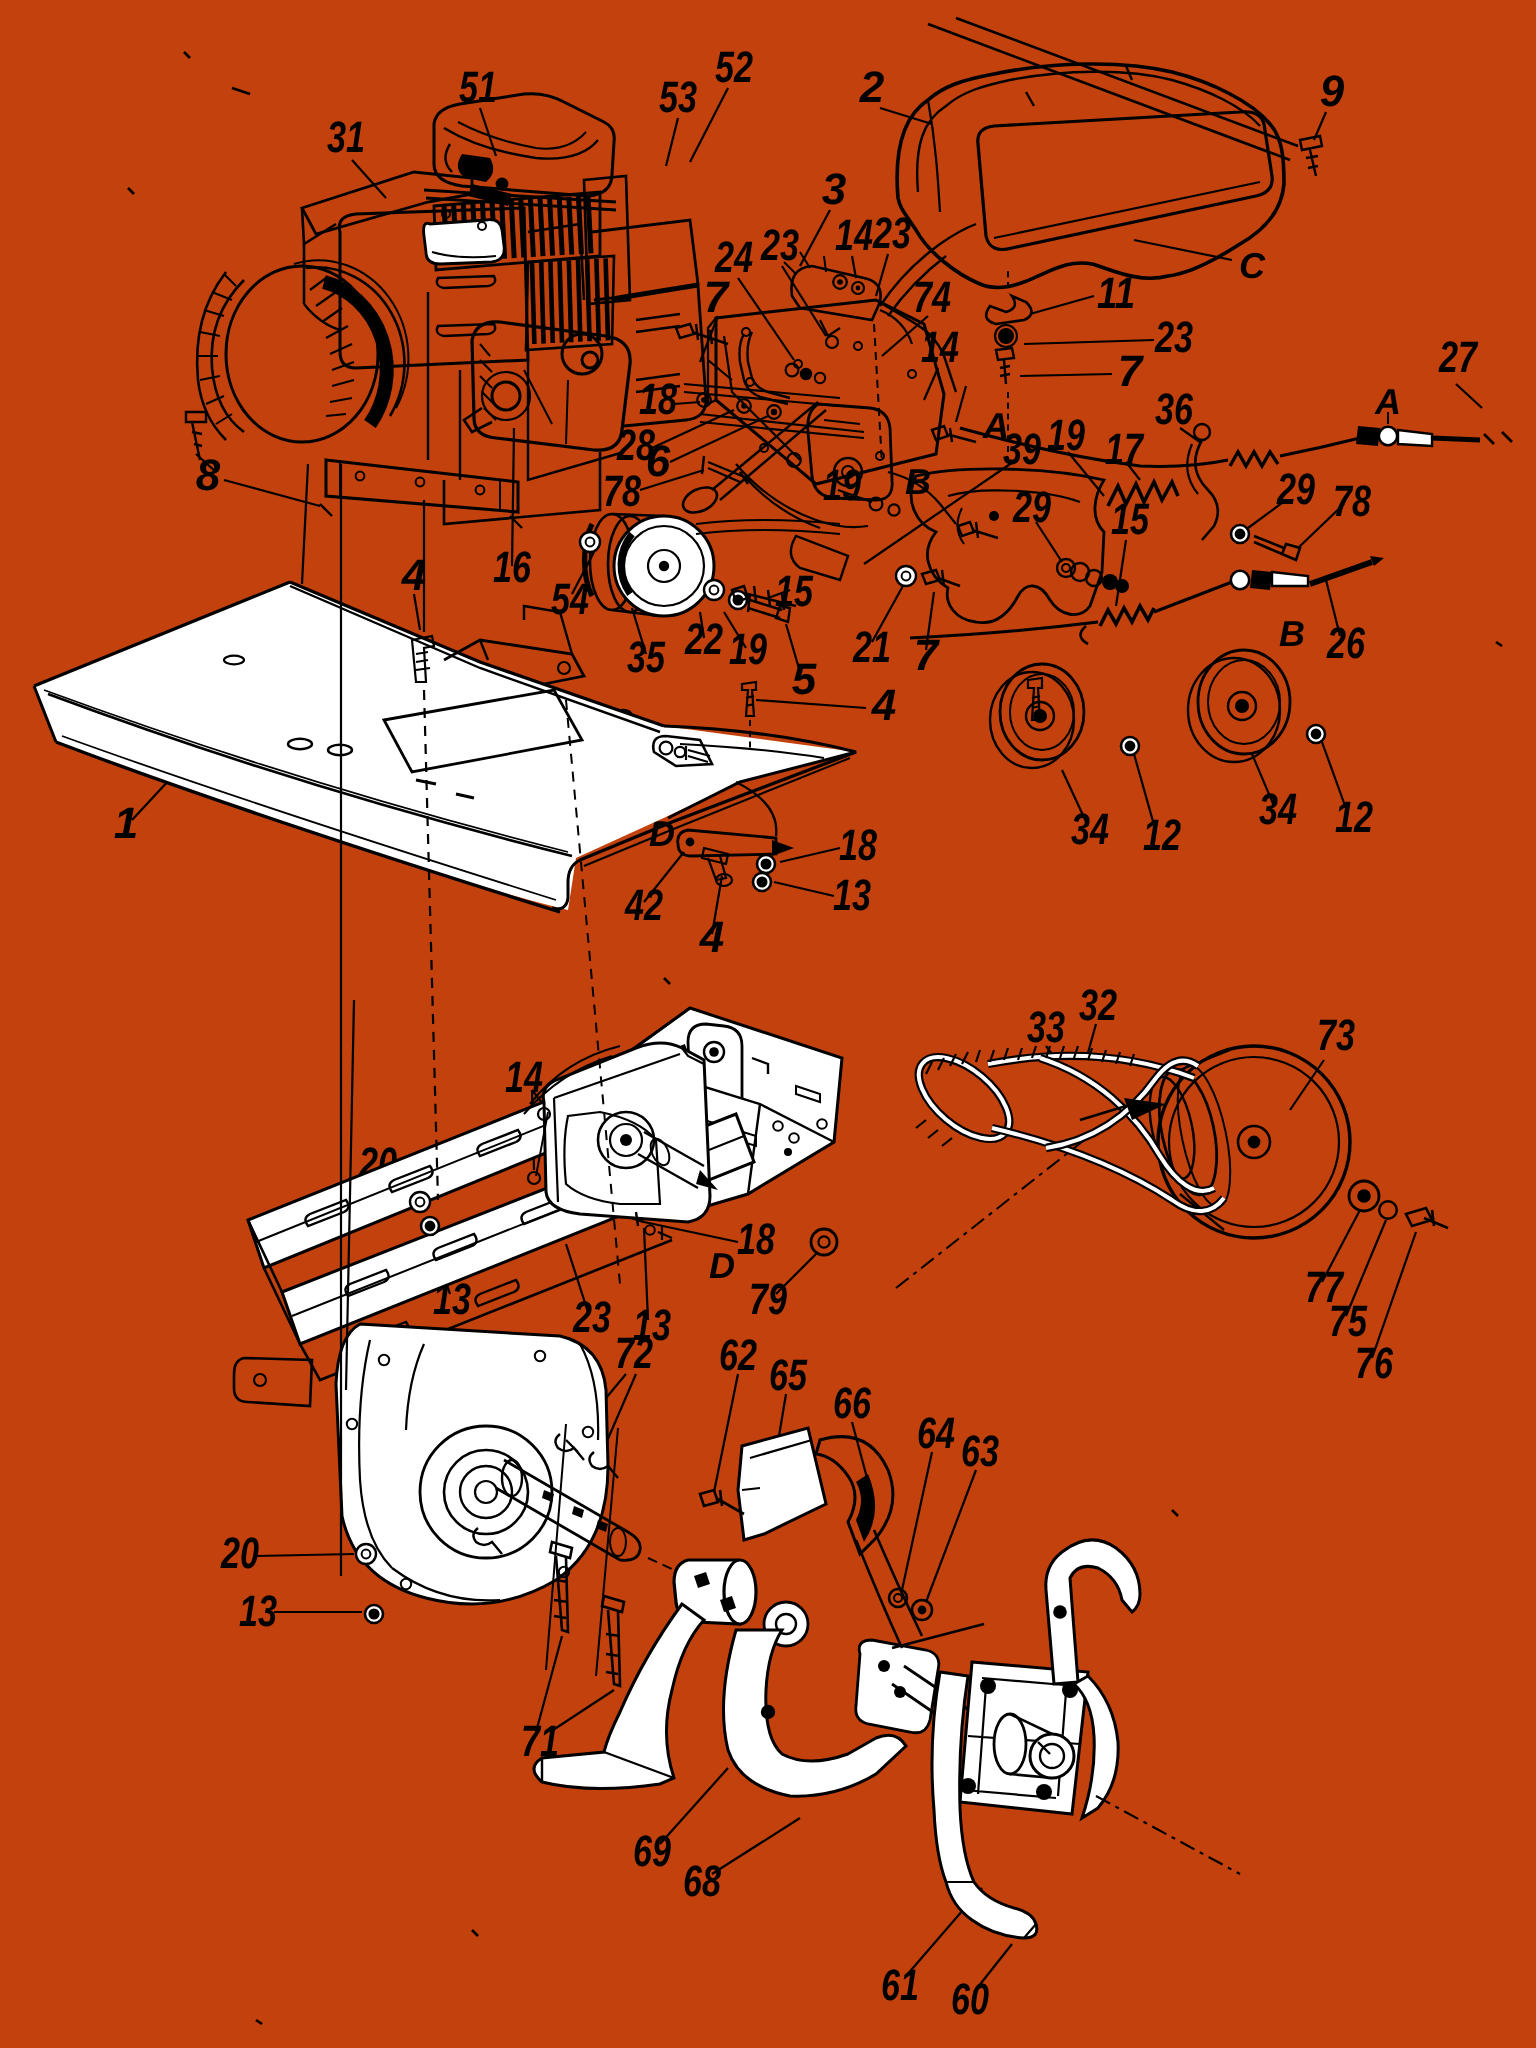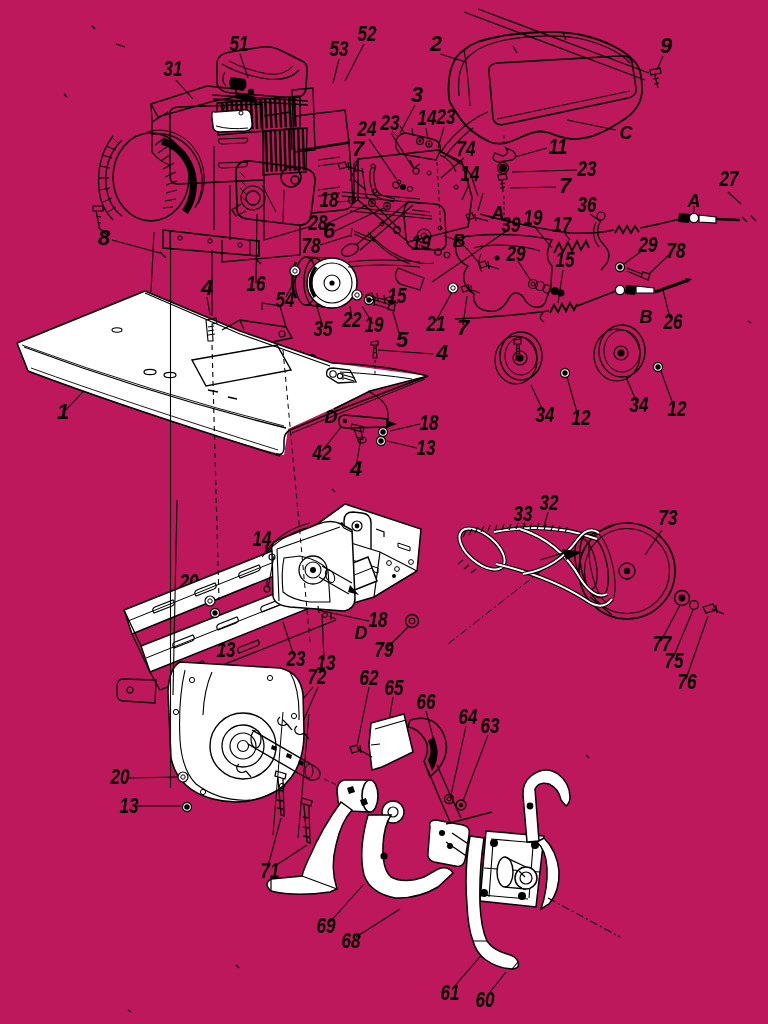--- a/index.html
+++ b/index.html
@@ -1,16 +1,16 @@
 <!DOCTYPE html>
 <html><head>
 <meta charset="utf-8">
 <style>
   html,body{margin:0;padding:0;background:#fff;}
-  #page{width:768px;height:1024px;position:relative;background:#be185d;overflow:hidden;}
+  #page{width:768px;height:1024px;position:relative;background:#c2410c;overflow:hidden;}
   svg{position:absolute;top:0;left:0;}
   text{font-family:"Liberation Sans",sans-serif;font-style:italic;font-weight:bold;fill:#000;}
 </style>
 </head>
 <body>
 <div id="page">
 <svg width="768" height="1024" viewBox="0 0 768 1024">
 <defs>
 <g id="boltv">
           <path d="M-5,0 L5,0 L5,4 L-5,4 Z" fill="#000"></path>

